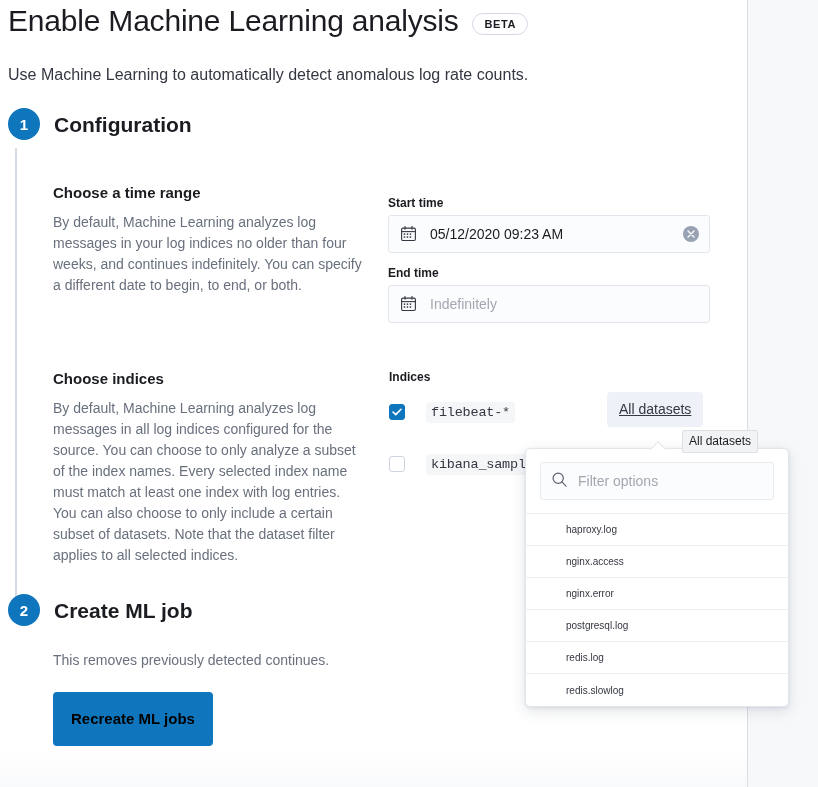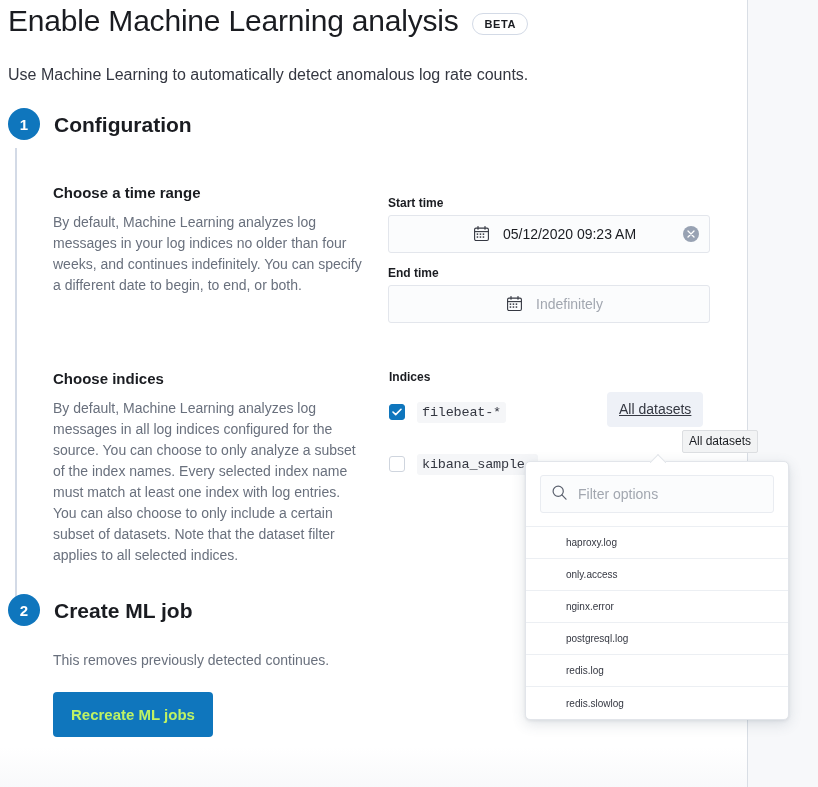--- a/index.html
+++ b/index.html
@@ -121,21 +121,20 @@
   .input-row {
     position: relative;
     width: 322px;
     height: 38px;
     background: #fbfcfd;
     border: 1px solid #e3e6ec;
     border-radius: 3px;
     display: flex;
     align-items: center;
     padding-left: 12px;
-    justify-content: center;
   }
   .input-row.filled { background: #fbfcfd; }
   .cal-icon { width: 15px; height: 16px; flex: 0 0 auto; }
   .input-text {
     font-size: 14px;
     color: #1a1c21;
     margin-left: 14px;
     line-height: 20px;
   }
   .input-text.placeholder { color: #a2a7b0; }
@@ -160,21 +159,21 @@
   .cbx {
     width: 16px; height: 16px;
     border-radius: 3px;
     flex: 0 0 auto;
     cursor: pointer;
     display: flex; align-items: center; justify-content: center;
   }
   .cbx.checked { background: #0f76bd; border: 1px solid #0f76bd; }
   .cbx.unchecked { background: #ffffff; border: 1px solid #cfd5de; }
   .idx-name {
-    margin-left: 12px;
+    margin-left: 21px;
     font-family: "Liberation Mono", monospace;
     font-size: 13.5px;
     color: #343741;
     background: #f5f6f8;
     padding: 3px 5px 3px 5px;
     border-radius: 3px;
     white-space: nowrap;
     letter-spacing: -0.2px;
   }
 
@@ -205,21 +204,21 @@
     font-size: 12px;
     color: #1a1c21;
     line-height: 16px;
     white-space: nowrap;
     z-index: 30;
   }
 
   
   .popover {
     position: absolute;
-    left: 525px; top: 461px;
+    left: 525px; top: 448px;
     width: 264px;
     background: #ffffff;
     border: 1px solid #e2e5ea;
     border-radius: 5px;
     box-shadow: 0 4px 14px rgba(65,78,101,0.16), 0 1px 3px rgba(65,78,101,0.10);
     z-index: 20;
   }
   .popover-arrow {
     position: absolute;
     left: 124px; top: -8px;
@@ -266,28 +265,28 @@
     border-bottom: 1px solid #eceff3;
     cursor: pointer;
   }
   .popover-item:last-child { border-bottom: none; }
 
   
   .primary-btn {
     position: absolute;
     left: 53px; top: 692px;
     background: #0f76bd;
-    color: #bef264;
+    color: #000000;
     border: none;
     border-radius: 4px;
     font-family: "Liberation Sans", sans-serif;
     font-size: 15px;
     font-weight: bold;
     padding: 0 18px;
-    height: 45px;
+    height: 54px;
     line-height: 38px;
     cursor: pointer;
     white-space: nowrap;
   }
 </style>
 </head>
 <body>
 
 <div id="root">
 
@@ -392,21 +391,21 @@
           <svg width="15" height="15" viewBox="0 0 15 15" fill="none">
             <circle cx="6.2" cy="6.2" r="5.1" stroke="#5b616e" stroke-width="1.2"></circle>
             <line x1="9.9" y1="9.9" x2="14" y2="14.2" stroke="#5b616e" stroke-width="1.2" stroke-linecap="round"></line>
           </svg>
         </span>
         <span class="ph">Filter options</span>
       </div>
     </div>
     <div class="popover-list">
       <div class="popover-item">haproxy.log</div>
-      <div class="popover-item">only.access</div>
+      <div class="popover-item">nginx.access</div>
       <div class="popover-item">nginx.error</div>
       <div class="popover-item">postgresql.log</div>
       <div class="popover-item">redis.log</div>
       <div class="popover-item">redis.slowlog</div>
     </div>
   </div>
 
   <div class="tooltip">All datasets</div>
 
   <div class="step" style="left:8px; top:594px;">

